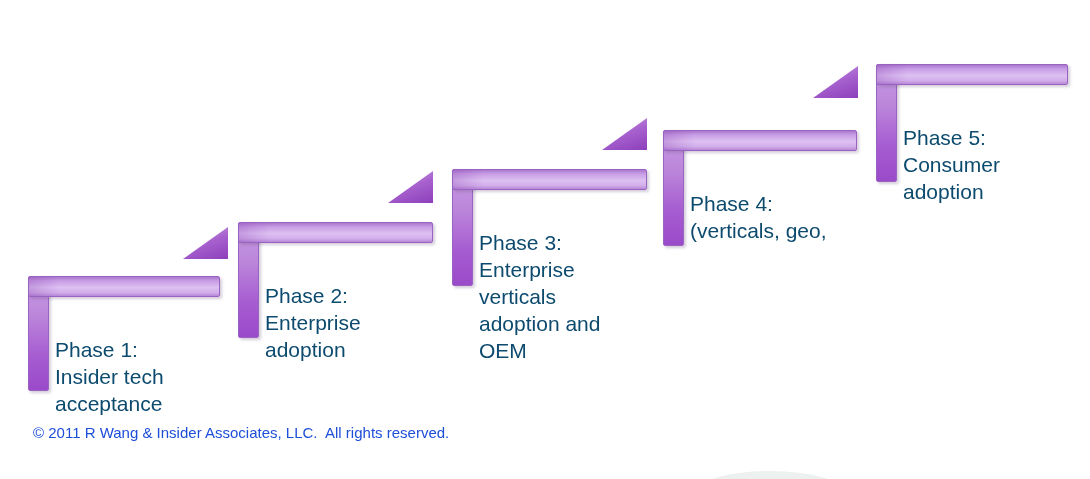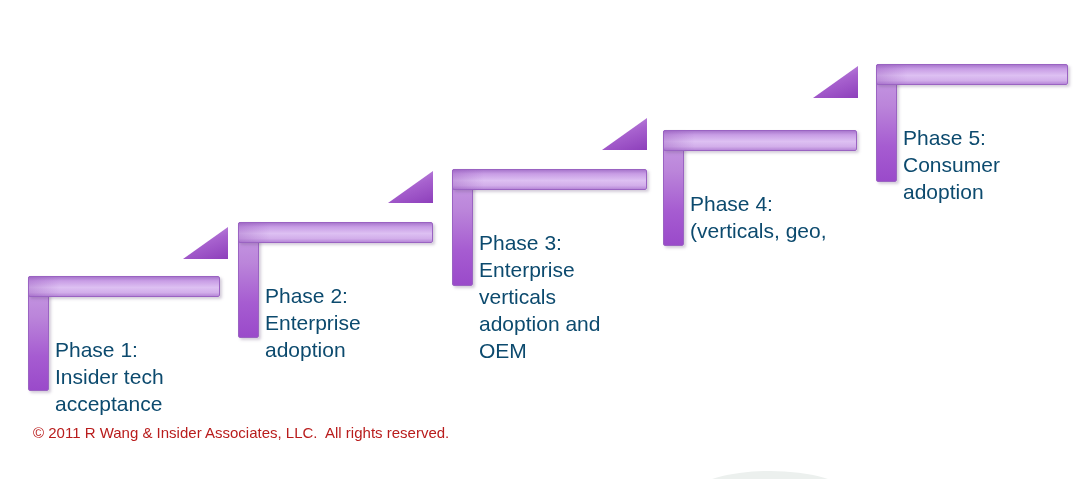--- a/index.html
+++ b/index.html
@@ -68,21 +68,21 @@
   .t3 { left: 388px; top: 171px; }
   .t4 { left: 602px; top: 118px; }
   .t5 { left: 813px; top: 66px; }
 
   
   .footer {
     position: absolute;
     left: 33px;
     top: 424px;
     font-size: 15px;
-    color: #b91c1c;
+    color: #1d4ed8;
     white-space: pre;
   }
   .ellipse {
     position: absolute;
     left: 695px;
     top: 471px;
     width: 150px;
     height: 44px;
     border-radius: 50%;
     background: #ecf0ee;

